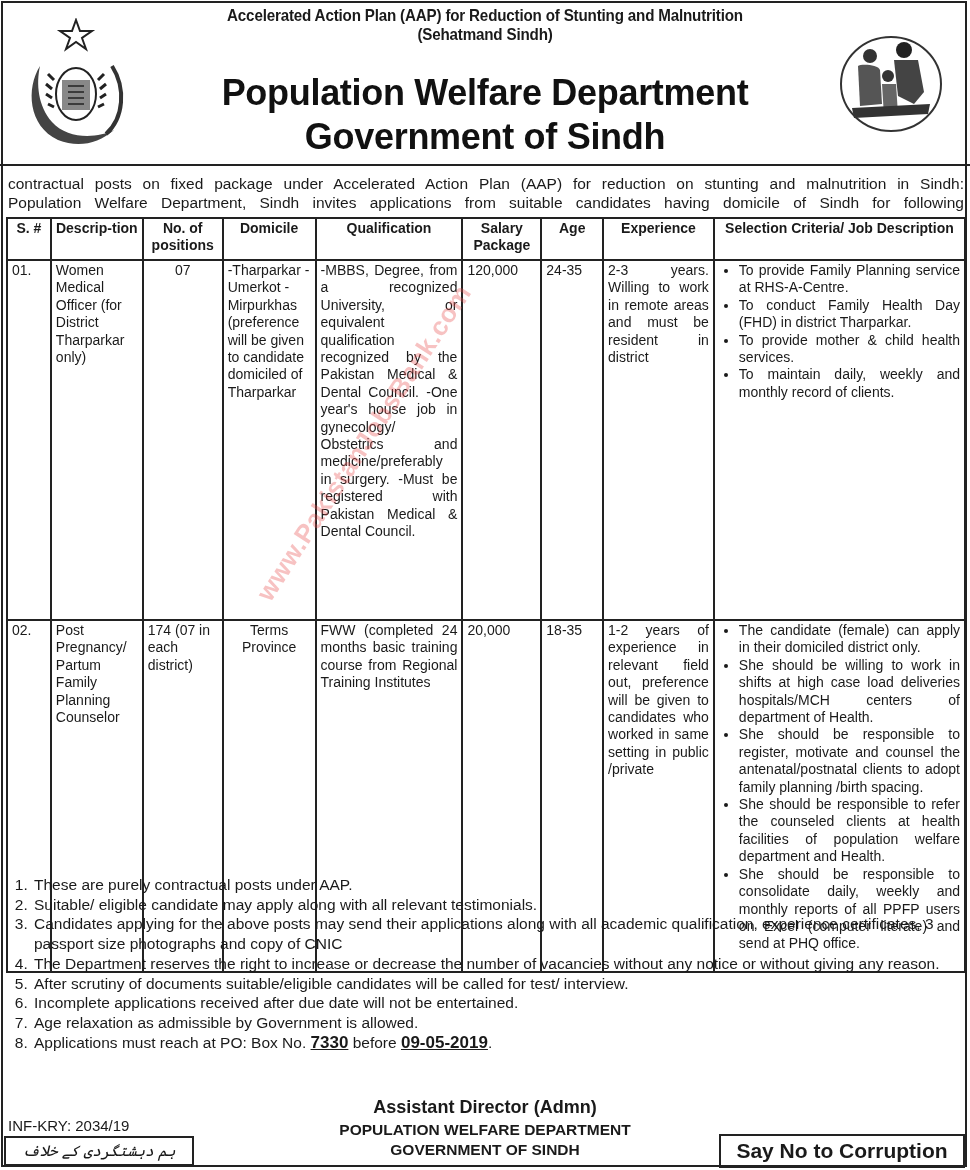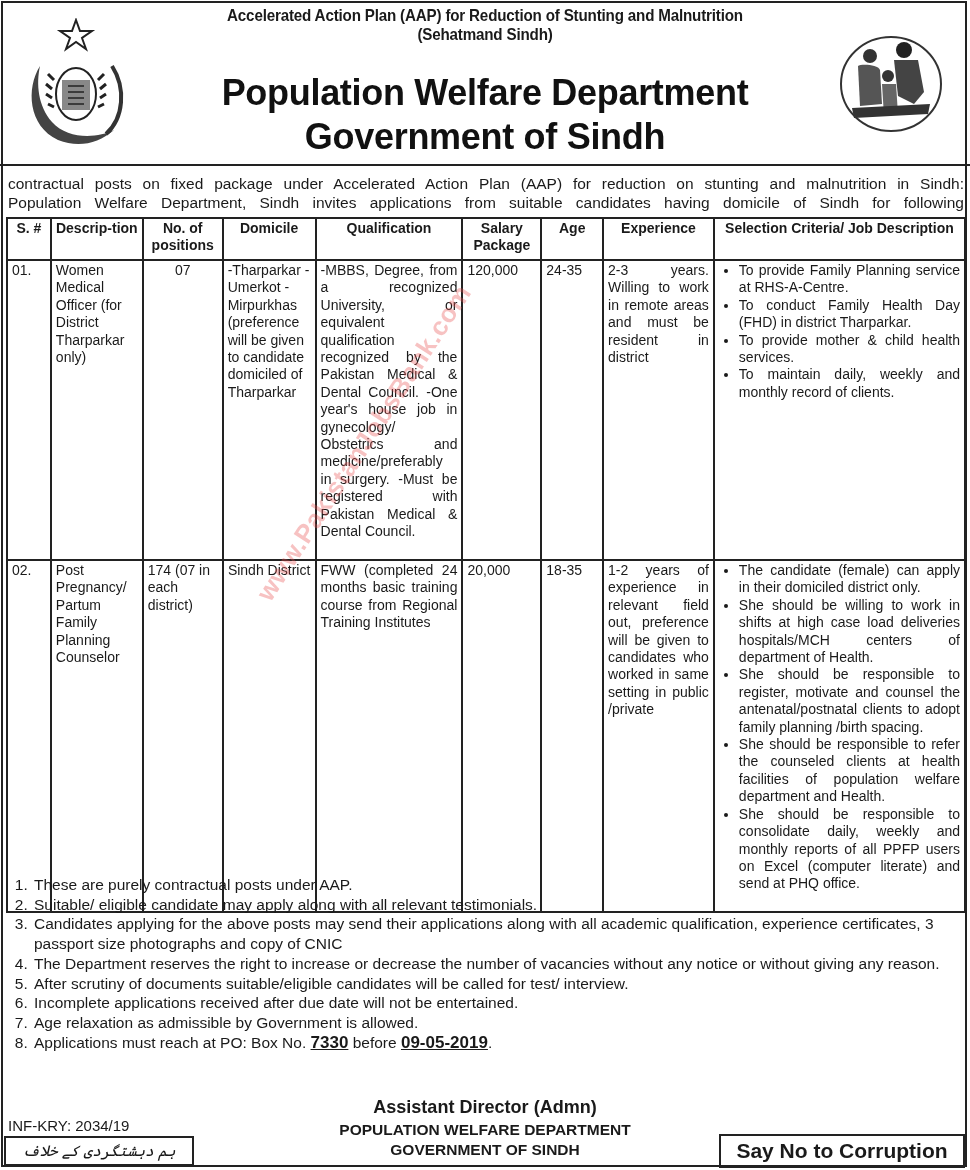--- a/index.html
+++ b/index.html
@@ -93,21 +93,21 @@
       <th>No. of positions</th>
       <th>Domicile</th>
       <th>Qualification</th>
       <th>Salary Package</th>
       <th>Age</th>
       <th>Experience</th>
       <th>Selection Criteria/ Job Description</th>
     </tr>
   </thead>
   <tbody>
-    <tr style="height:300px">
+    <tr style="height:360px">
       <td>01.</td>
       <td>Women Medical Officer (for District Tharparkar only)</td>
       <td class="c">07</td>
       <td>-Tharparkar -Umerkot -Mirpurkhas (preference will be given to candidate domiciled of Tharparkar</td>
       <td class="j">-MBBS, Degree, from a recognized University, or equivalent qualification recognized by the Pakistan Medical &amp; Dental Council. -One year's house job in gynecology/ Obstetrics and medicine/preferably in surgery. -Must be registered with Pakistan Medical &amp; Dental Council.</td>
       <td>120,000</td>
       <td>24-35</td>
       <td class="j">2-3 years. Willing to work in remote areas and must be resident in district</td>
       <td class="crit">
         <ul>
@@ -115,21 +115,21 @@
           <li>To conduct Family Health Day (FHD) in district Tharparkar.</li>
           <li>To provide mother &amp; child health services.</li>
           <li>To maintain daily, weekly and monthly record of clients.</li>
         </ul>
       </td>
     </tr>
     <tr style="height:352px">
       <td>02.</td>
       <td>Post Pregnancy/ Partum Family Planning Counselor</td>
       <td>174 (07 in each district)</td>
-      <td class="c">Sindh District</td>
+      <td class="c">Terms Province</td>
       <td class="j">FWW (completed 24 months basic training course from Regional Training Institutes</td>
       <td>20,000</td>
       <td>18-35</td>
       <td class="j">1-2 years of experience in relevant field out, preference will be given to candidates who worked in same setting in public /private</td>
       <td class="crit">
         <ul>
           <li>The candidate (female) can apply in their domiciled district only.</li>
           <li>She should be willing to work in shifts at high case load deliveries hospitals/MCH centers of department of Health.</li>
           <li>She should be responsible to register, motivate and counsel the antenatal/postnatal clients to adopt family planning /birth spacing.</li>
           <li>She should be responsible to refer the counseled clients at health facilities of population welfare department and Health.</li>

